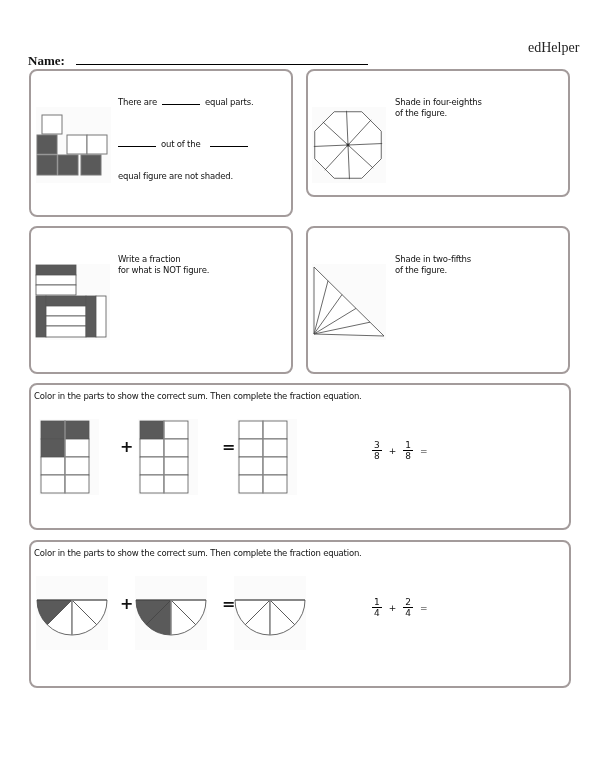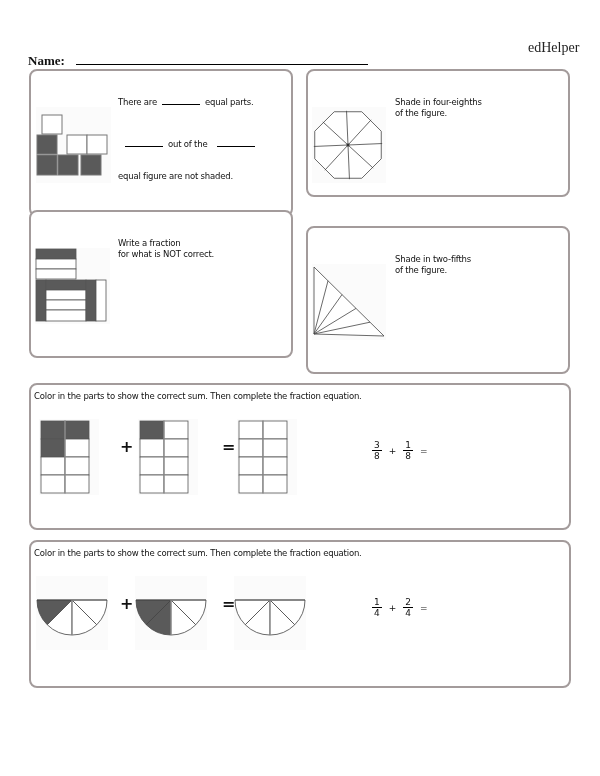--- a/index.html
+++ b/index.html
@@ -34,21 +34,21 @@
       <rect x="31" y="28" width="20" height="19" fill="#fff" stroke="#777" stroke-width="1"></rect>
       <rect x="51" y="28" width="20" height="19" fill="#fff" stroke="#777" stroke-width="1"></rect>
       <rect x="1" y="48" width="20" height="20" fill="#5a5a5a" stroke="#777" stroke-width="1"></rect>
       <rect x="22" y="48" width="20" height="20" fill="#5a5a5a" stroke="#777" stroke-width="1"></rect>
       <rect x="45" y="48" width="20" height="20" fill="#5a5a5a" stroke="#777" stroke-width="1"></rect>
     </svg>
   </div>
   <div class="txt" style="left:87px;top:25px;">
     <span>There are</span><span class="blank"></span><span>equal parts.</span>
   </div>
-  <div class="txt" style="left:94px;top:67px;">
+  <div class="txt" style="left:87px;top:67px;">
     <span class="blank" style="margin-left:0"></span><span>out of the</span><span class="blank" style="margin-left:10px"></span>
   </div>
   <div class="txt" style="left:87px;top:99px;">equal figure are not shaded.</div>
 </div>
 
 <div class="card" style="left:306px;top:69px;width:264px;height:128px;">
   <div class="fig" style="left:4px;top:36px;width:74px;height:76px;">
     <svg width="74" height="76" viewBox="0 0 74 76">
       <g id="octagon-g" stroke="#444" stroke-width="0.8" fill="#fff">
           <polygon points="49.77660356514323,4.74033682959368 69.25966317040633,24.223396434856767 69.25966317040633,51.77660356514323 49.77660356514323,71.25966317040633 22.22339643485677,71.25966317040633 2.740336829593687,51.77660356514325 2.74033682959368,24.22339643485676 22.223396434856745,4.740336829593687"></polygon>
@@ -61,37 +61,37 @@
           <line x1="36" y1="38" x2="10.80670977910114" y2="14.871270509481903"></line>
           <line x1="36" y1="38" x2="34.540135107376265" y2="3.831172181427057"></line>
           <circle cx="36" cy="38" r="1.2" fill="#222"></circle>
         </g>
     </svg>
   </div>
   <div class="txt" style="left:87px;top:25px;">Shade in four-eighths</div>
   <div class="txt" style="left:87px;top:36px;">of the figure.</div>
 </div>
 
-<div class="card" style="left:29px;top:210px;width:264px;height:148px;">
+<div class="card" style="left:29px;top:226px;width:264px;height:148px;">
   <div class="fig" style="left:4px;top:36px;width:75px;height:76px;">
     <svg width="75" height="76" viewBox="0 0 75 76">
       <rect x="1" y="1" width="40" height="10" fill="#5a5a5a" stroke="#555" stroke-width="0.8"></rect>
       <rect x="1" y="11" width="40" height="10" fill="#fff" stroke="#555" stroke-width="0.8"></rect>
       <rect x="1" y="21" width="40" height="10" fill="#fff" stroke="#555" stroke-width="0.8"></rect>
       <rect x="1" y="32" width="10" height="41" fill="#5a5a5a" stroke="#555" stroke-width="0.8"></rect>
       <rect x="11" y="32" width="40" height="10" fill="#5a5a5a" stroke="#555" stroke-width="0.8"></rect>
       <rect x="11" y="42" width="40" height="10" fill="#fff" stroke="#555" stroke-width="0.8"></rect>
       <rect x="11" y="52" width="40" height="10" fill="#fff" stroke="#555" stroke-width="0.8"></rect>
       <rect x="11" y="62" width="40" height="11" fill="#fff" stroke="#555" stroke-width="0.8"></rect>
       <rect x="51" y="32" width="10" height="41" fill="#5a5a5a" stroke="#555" stroke-width="0.8"></rect>
       <rect x="61" y="32" width="10" height="41" fill="#fff" stroke="#555" stroke-width="0.8"></rect>
     </svg>
   </div>
   <div class="txt" style="left:87px;top:25px;">Write a fraction</div>
-  <div class="txt" style="left:87px;top:36px;">for what is NOT correct.</div>
+  <div class="txt" style="left:87px;top:36px;">for what is NOT figure.</div>
 </div>
 
 <div class="card" style="left:306px;top:226px;width:264px;height:148px;">
   <div class="fig" style="left:4px;top:36px;width:74px;height:76px;">
     <svg width="74" height="76" viewBox="0 0 74 76">
       <g id="triangle-g" stroke="#444" stroke-width="0.8" fill="none">
           <polygon points="2,70 2,3 72,72" fill="#fff"></polygon>
           <line x1="2" y1="70" x2="16" y2="16.8"></line>
           <line x1="2" y1="70" x2="30" y2="30.6"></line>
           <line x1="2" y1="70" x2="44" y2="44.4"></line>

